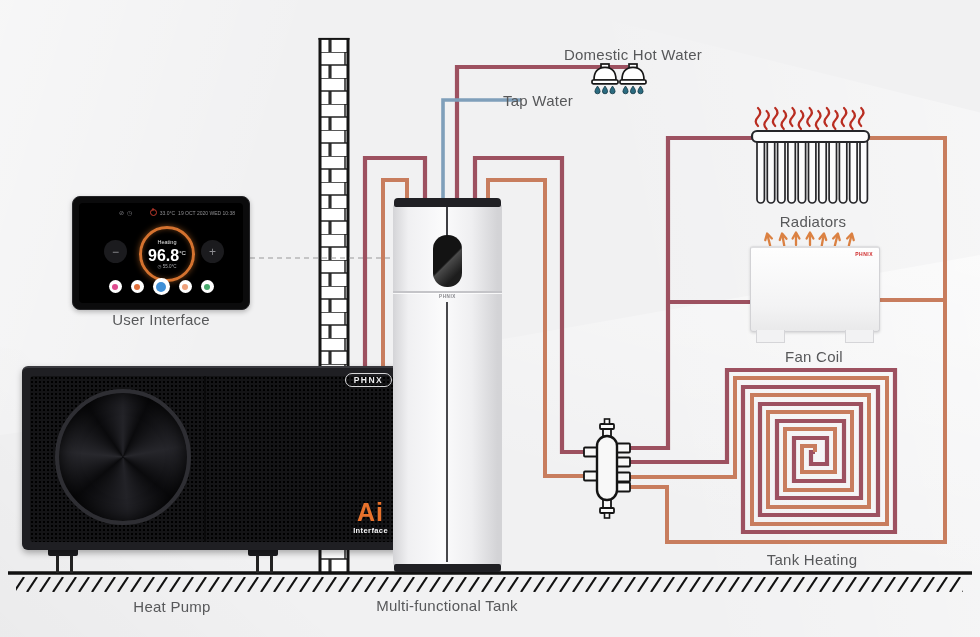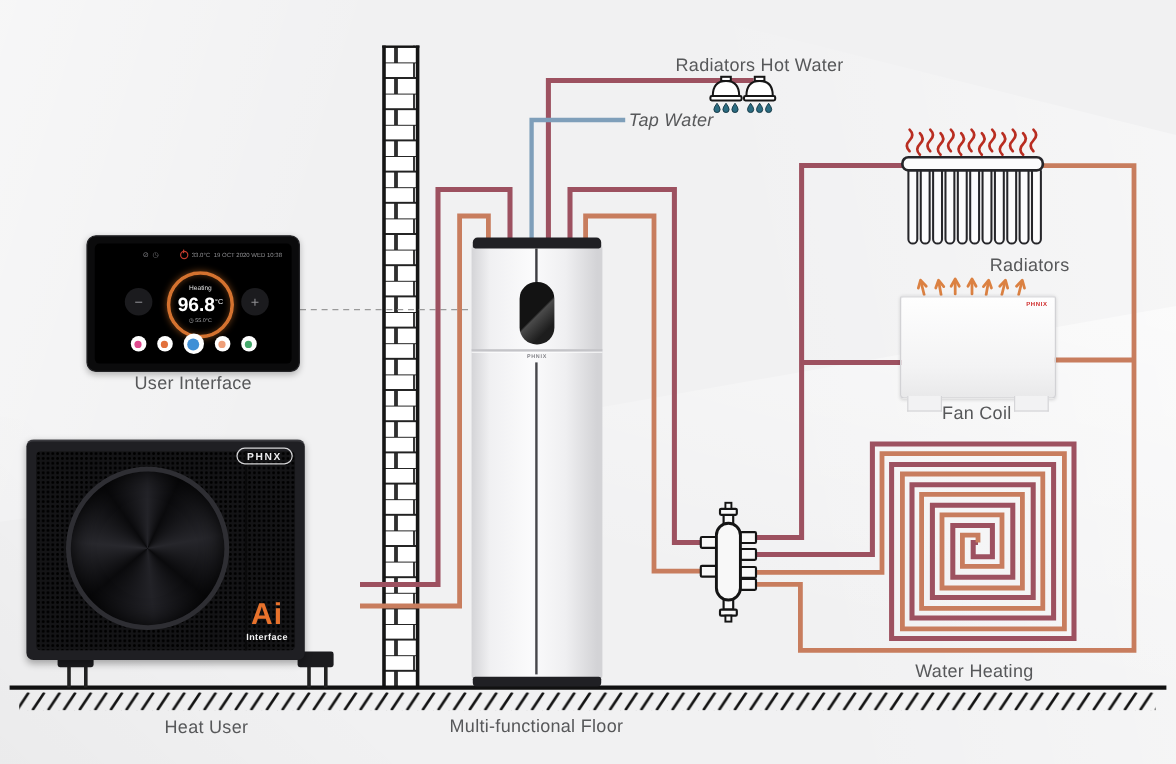--- a/index.html
+++ b/index.html
@@ -26,21 +26,21 @@
   .t-temp sup{font-size:6px;font-weight:normal;}
   .t-target{font-size:4.5px;color:#a9a9ad;margin-top:1px;}
   .t-btn{position:absolute;top:37px;width:23px;height:23px;border-radius:50%;background:#1b1b1e;color:#8e8e92;font-size:12px;display:flex;align-items:center;justify-content:center;}
   .t-btn.minus{left:25px;} .t-btn.plus{left:122px;}
   .thermo-dots{position:absolute;bottom:8px;left:0;right:0;display:flex;justify-content:center;align-items:center;gap:9px;}
   .dot{width:13px;height:13px;border-radius:50%;background:#fff;display:flex;align-items:center;justify-content:center;}
   .dot i{width:6px;height:6px;border-radius:50%;display:block;}
   .dot.active{width:17px;height:17px;}
   .dot.active i{width:10px;height:10px;}
   
-  .heatpump{position:absolute;left:22px;top:366px;width:232px;height:182px;background:#1f1f23;border-radius:6px;border-top:2px solid #3a3a3f;box-shadow:0 3px 6px rgba(0,0,0,.3);z-index:2;}
+  .heatpump{position:absolute;left:22px;top:366px;width:336px;height:182px;background:#1f1f23;border-radius:6px;border-top:2px solid #3a3a3f;box-shadow:0 3px 6px rgba(0,0,0,.3);z-index:2;padding-left:44px;}
   .hp-grille{position:absolute;inset:8px;background-color:#141416;background-image:radial-gradient(#000 1px, rgba(0,0,0,0) 1.3px);background-size:4px 4px;border-radius:4px;}
   .hp-seam{position:absolute;left:182px;top:8px;bottom:8px;width:2px;background:#0a0a0b;}
   .hp-fan{position:absolute;left:33px;top:21px;width:128px;height:128px;border-radius:50%;border:4px solid #2e2e33;background:conic-gradient(from 25deg,#0a0a0c 0deg,#26262b 55deg,#0a0a0c 105deg,#222227 150deg,#0a0a0c 205deg,#28282d 250deg,#0a0a0c 300deg,#232328 335deg,#0a0a0c 360deg);box-shadow:inset 0 0 18px #000;}
   .hp-brand{position:absolute;top:5px;right:10px;border:1.6px solid #d6d6d8;border-radius:9px;padding:1px 8px;color:#ececee;font-size:8.5px;font-weight:bold;letter-spacing:1.4px;}
   .hp-ai{position:absolute;right:14px;bottom:16px;text-align:center;line-height:1;}
   .hp-ai .ai{font-size:25px;font-weight:bold;color:#e8722c;letter-spacing:1px;}
   .hp-ai .coretech{font-size:7.5px;font-weight:bold;color:#f4f4f5;margin-top:2px;letter-spacing:.4px;}
   .hp-foot{position:absolute;top:543px;width:30px;height:13px;background:#1b1b1e;border-radius:2px;z-index:2;}
   .hp-foot.f1{left:48px;} .hp-foot.f2{left:248px;}
   .hp-leg{position:absolute;top:552px;width:3px;height:21px;background:#222;z-index:1;}
@@ -261,20 +261,20 @@
     <div class="tank-cap-bottom"></div>
   </div>
 
   <div class="fancoil">
     <div class="fc-brand">PHNIX</div>
     <div class="fc-foot a"></div>
     <div class="fc-foot b"></div>
   </div>
 
   <div class="label center" style="left:161px;top:311px;">User Interface</div>
-  <div class="label center" style="left:172px;top:598px;">Heat User</div>
-  <div class="label center" style="left:447px;top:597px;">Multi-functional Floor</div>
-  <div class="label center" style="left:633px;top:46px;">Radiators Hot Water</div>
-  <div class="label" style="left:524px;top:92px;font-style:italic;">Tap Water</div>
-  <div class="label center" style="left:813px;top:213px;margin-left:45px;">Radiators</div>
-  <div class="label center" style="left:814px;top:336px;">Fan Coil</div>
-  <div class="label center" style="left:812px;top:551px;">Water Heating</div>
+  <div class="label center" style="left:172px;top:598px;">Heat Pump</div>
+  <div class="label center" style="left:447px;top:597px;">Multi-functional Tank</div>
+  <div class="label center" style="left:633px;top:46px;">Domestic Hot Water</div>
+  <div class="label" style="left:503px;top:92px;">Tap Water</div>
+  <div class="label center" style="left:813px;top:213px;">Radiators</div>
+  <div class="label center" style="left:814px;top:348px;">Fan Coil</div>
+  <div class="label center" style="left:812px;top:551px;">Tank Heating</div>
 </div>
 
 </body></html>

